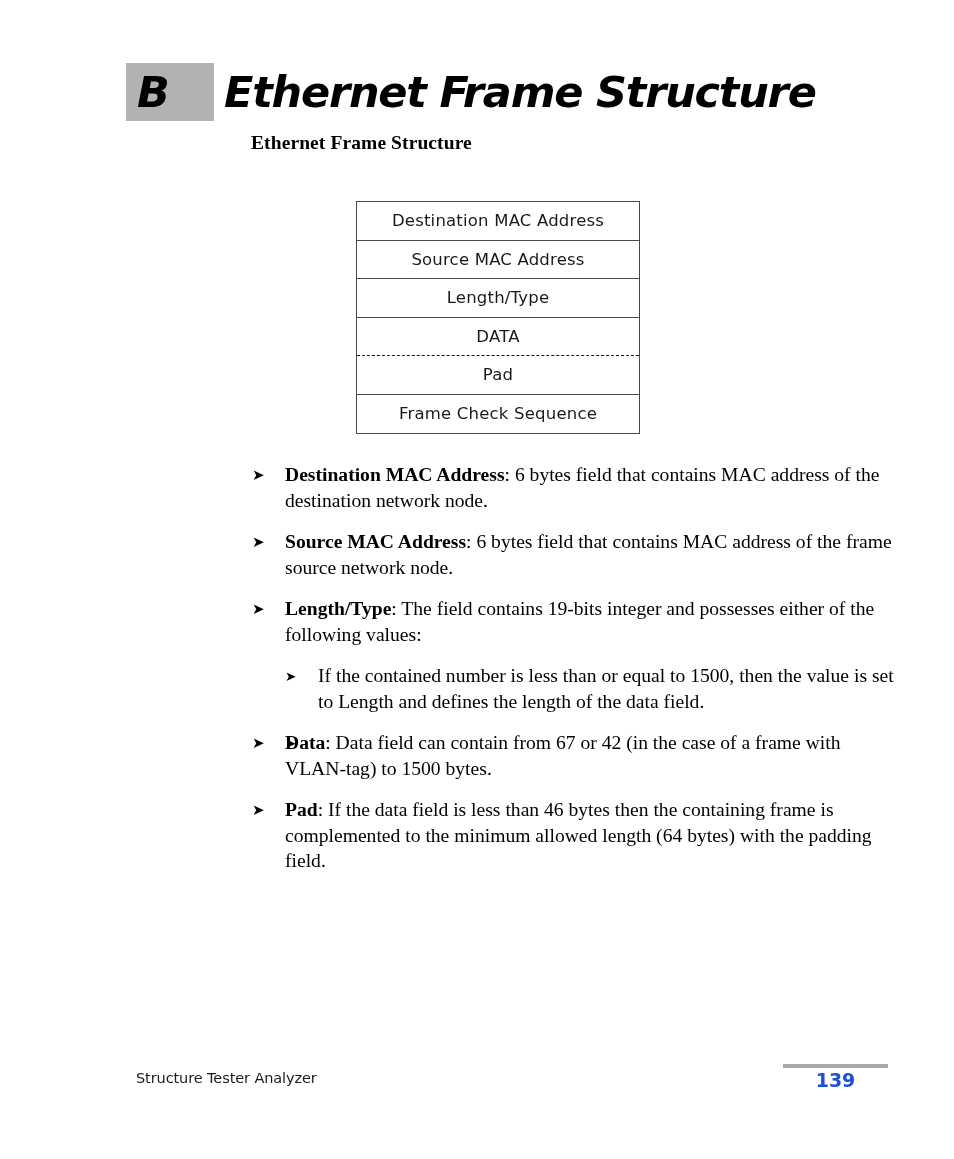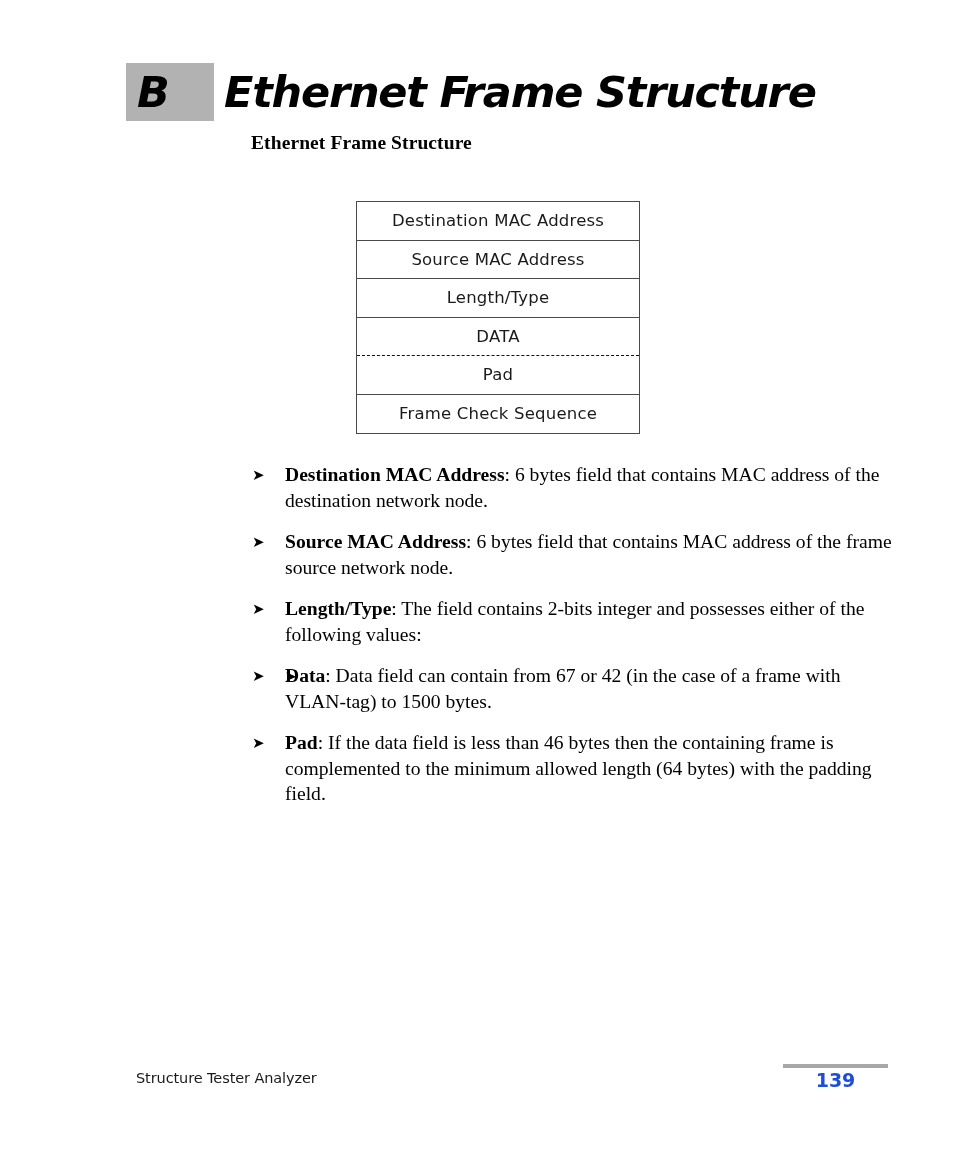--- a/index.html
+++ b/index.html
@@ -194,22 +194,22 @@
       <span>Pad</span>
     </div>
     <div class="frame-row last">
       <span>Frame Check Sequence</span>
     </div>
   </div>
 
 <div id="content-list">
     <div class="bullet-item"><span class="bullet-arrow">➤</span><span class="bullet-term">Destination MAC Address</span><span>: 6 bytes field that contains MAC address of the destination network node.</span></div>
     <div class="bullet-item"><span class="bullet-arrow">➤</span><span class="bullet-term">Source MAC Address</span><span>: 6 bytes field that contains MAC address of the frame source network node.</span></div>
-    <div class="bullet-item"><span class="bullet-arrow">➤</span><span class="bullet-term">Length/Type</span><span>: The field contains 2-bits integer and possesses either of the following values:</span></div>
-    <div class="bullet-item sub"><span class="bullet-arrow">➤</span></div>
+    <div class="bullet-item"><span class="bullet-arrow">➤</span><span class="bullet-term">Length/Type</span><span>: The field contains 19-bits integer and possesses either of the following values:</span></div>
+    <div class="bullet-item sub"><span class="bullet-arrow">➤</span><span>If the contained number is less than or equal to 1500, then the value is set to Length and defines the length of the data field.</span></div>
     <div class="bullet-item sub"><span class="bullet-arrow">➤</span></div>
     <div class="bullet-item"><span class="bullet-arrow">➤</span><span class="bullet-term">Data</span><span>: Data field can contain from 67 or 42 (in the case of a frame with VLAN-tag) to 1500 bytes.</span></div>
     <div class="bullet-item"><span class="bullet-arrow">➤</span><span class="bullet-term">Pad</span><span>: If the data field is less than 46 bytes then the containing frame is complemented to the minimum allowed length (64 bytes) with the padding field.</span></div>
   </div>
 
 <div id="footer-left">Structure Tester Analyzer</div>
 <div id="footer-rule"></div>
 <div id="footer-page-number">139</div>
 
 </body></html>

